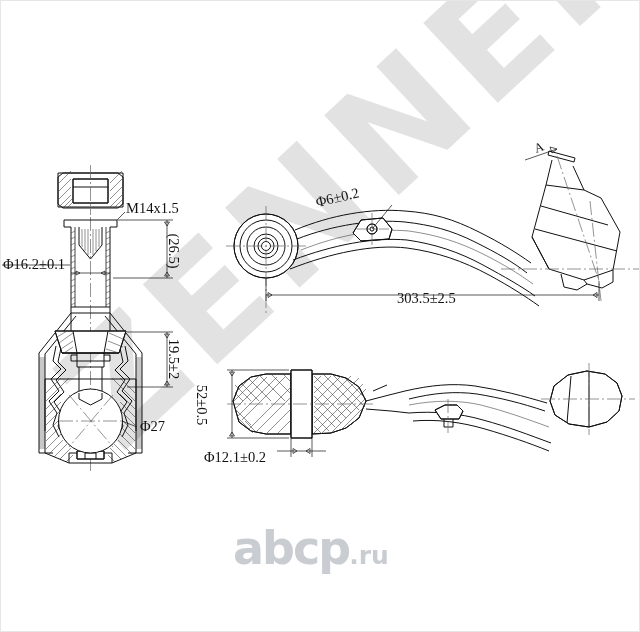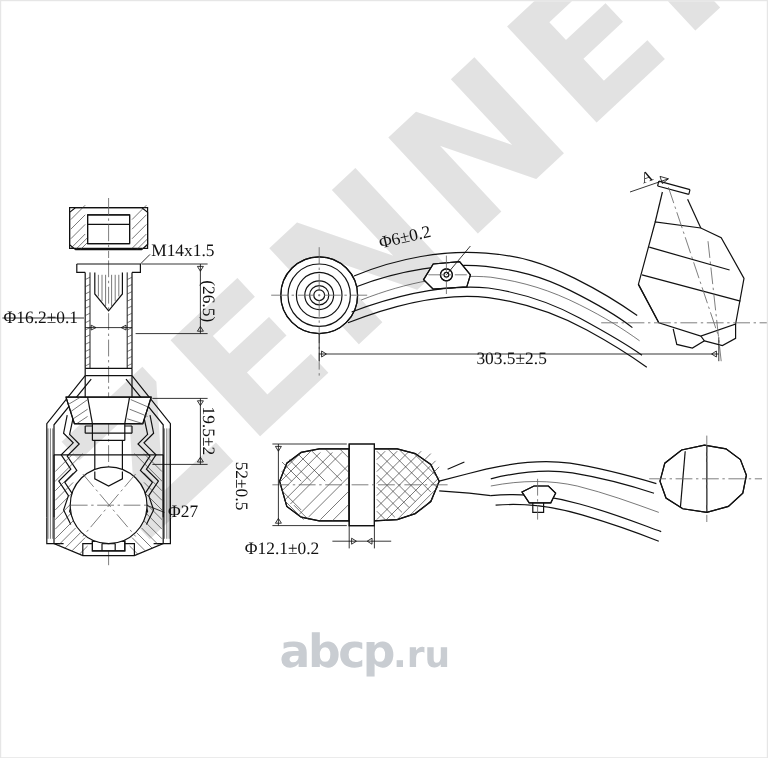--- a/index.html
+++ b/index.html
@@ -10,22 +10,22 @@
   .wm-layer{position:absolute;inset:0;z-index:1;pointer-events:none;}
   .wm-brand{position:absolute;left:-10px;top:90px;width:700px;
             font-family:"DejaVu Sans", sans-serif;
             font-weight:900;font-size:150px;letter-spacing:10px;
             color:#e2e2e2;
             transform:rotate(-43deg);transform-origin:50% 50%;
             white-space:nowrap;user-select:none;}
   .wm-abcp{position:absolute;left:232px;top:520px;z-index:3;
            font-family:"DejaVu Sans", sans-serif;
            font-weight:700;color:#c9cdd2;user-select:none;}
-  .wm-abcp .big{font-size:38px;letter-spacing:-2px;}
-  .wm-abcp .ru{font-size:30px;letter-spacing:0px;}
+  .wm-abcp .big{font-size:46px;letter-spacing:-2px;}
+  .wm-abcp .ru{font-size:25px;letter-spacing:0px;}
   svg#dwg{position:absolute;inset:0;z-index:2;}
   .ln{fill:none;stroke:#111;stroke-width:1;}
   .ln-thin{fill:none;stroke:#111;stroke-width:.8;}
   .ln-hair{fill:none;stroke:#333;stroke-width:.55;}
   .dim{fill:none;stroke:#111;stroke-width:.7;}
   .ctr{fill:none;stroke:#666;stroke-width:.7;
        stroke-dasharray:14 3 2 3;}
   .wht{fill:#ffffff;}
   .txt{font-family:"Liberation Serif", serif;font-size:14.5px;fill:#111;}
   .txt-s{font-family:"Liberation Serif", serif;font-size:13px;fill:#111;}

